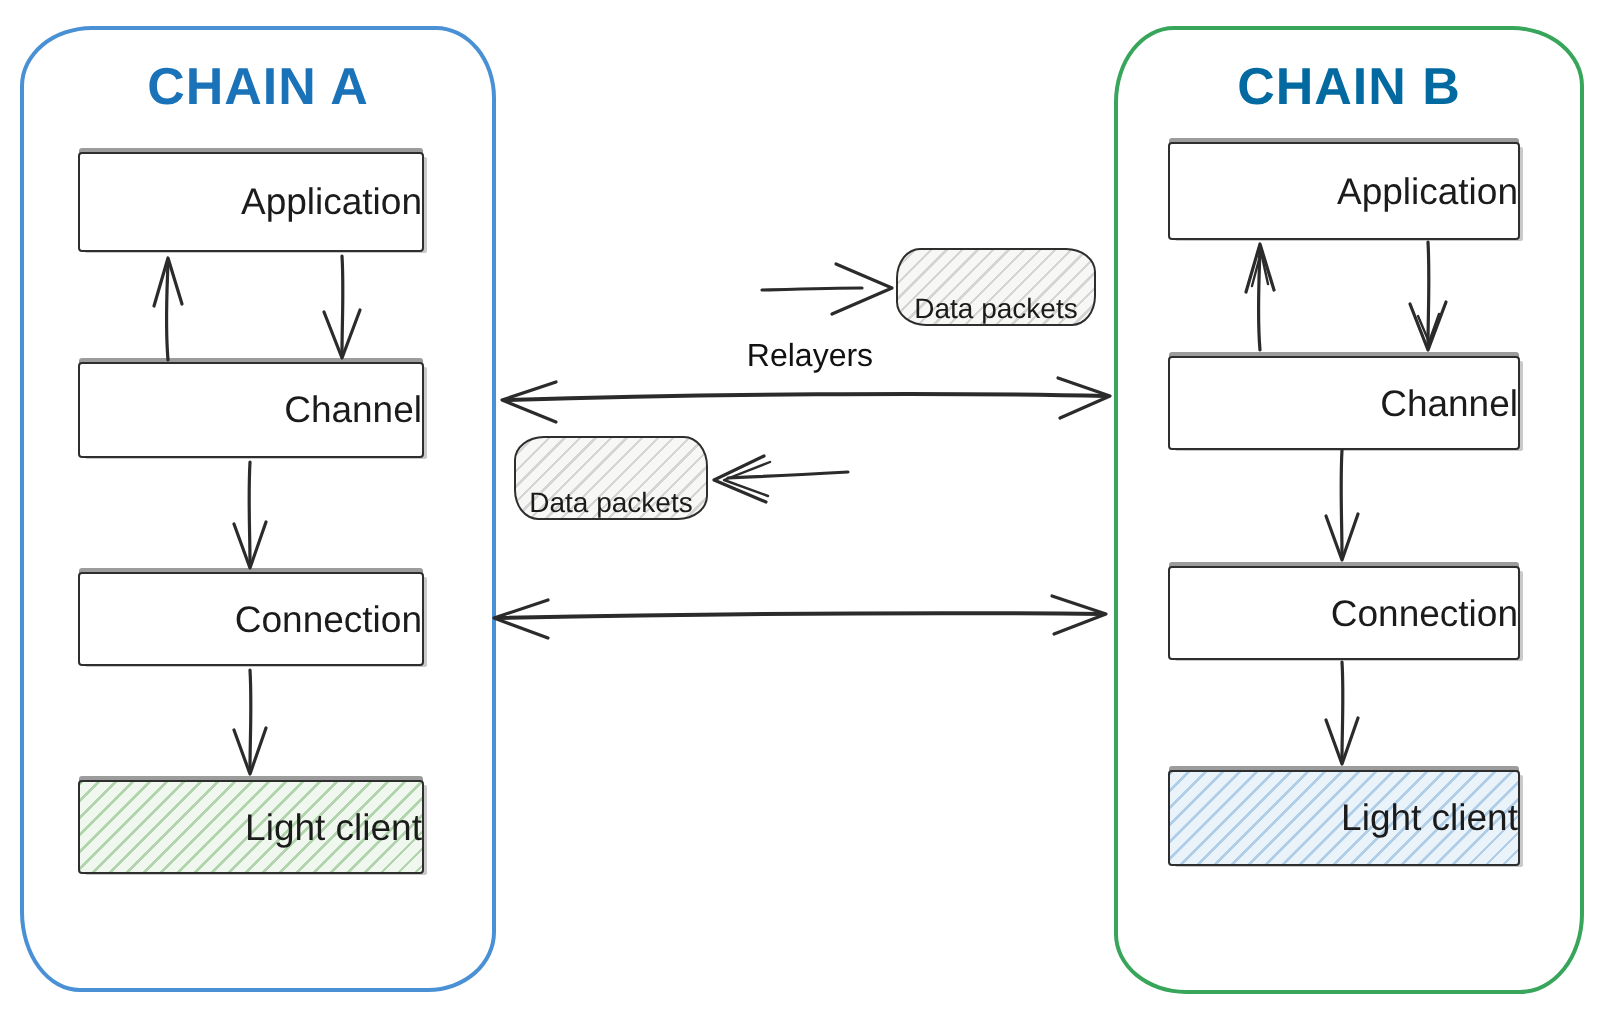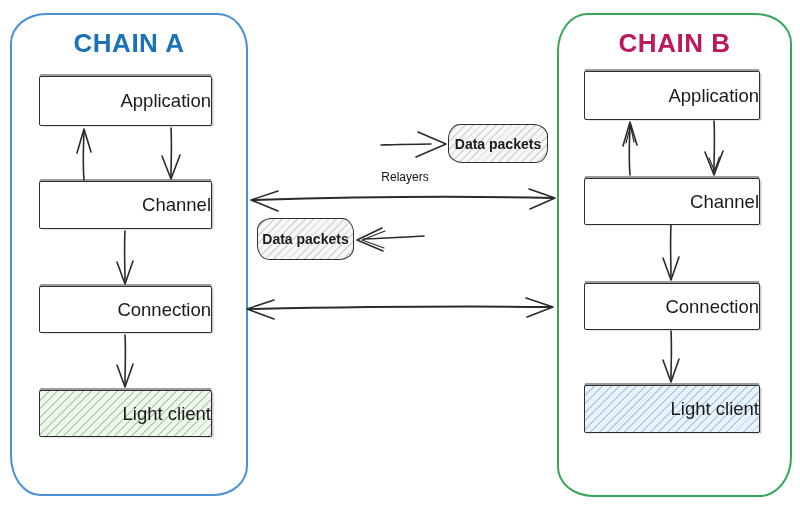--- a/index.html
+++ b/index.html
@@ -31,21 +31,21 @@
   }
   .chain-title {
     position: absolute;
     top: 13px; left: 0; width: 100%;
     text-align: center;
     font-size: 26px;
     font-weight: bold;
     letter-spacing: 0.5px;
   }
   #chain-a .chain-title { color: #1a73b8; }
-  #chain-b .chain-title { color: #be185d; }
+  #chain-b .chain-title { color: #0369a1; }
 
   
   .node {
     position: absolute;
     box-sizing: border-box;
     display: flex;
     align-items: center;
     justify-content: flex-end;
     background: #ffffff;
     border: 1.7px solid #2e2e2e;
@@ -73,45 +73,44 @@
     background:
       repeating-linear-gradient(135deg, rgba(120,170,215,0.5) 0px, rgba(120,170,215,0.5) 1.3px, transparent 1.3px, transparent 6px),
       #eaf3fa;
   }
 
   
   .data-packets {
     position: absolute;
     box-sizing: border-box;
     display: flex;
-    align-items: center;
+    align-items: flex-end;
     justify-content: center;
     border: 1.7px solid #2e2e2e;
     font-size: 14px;
     color: #1b1b1b;
     background:
       repeating-linear-gradient(135deg, rgba(125,125,125,0.28) 0px, rgba(125,125,125,0.28) 1.2px, transparent 1.2px, transparent 5.5px),
       #f7f7f5;
-    font-weight: bold;
   }
   #data-packets-top {
     left: 448px; top: 124px; width: 100px; height: 39px;
     border-radius: 12px 15px 12px 15px / 15px 12px 15px 12px;
   }
   #data-packets-bottom {
     left: 257px; top: 218px; width: 97px; height: 42px;
     border-radius: 15px 12px 15px 12px / 12px 15px 12px 15px;
   }
 
   
   #relayers-label {
     position: absolute;
     left: 340px; top: 170px; width: 130px;
     text-align: center;
-    font-size: 12px;
+    font-size: 16px;
     color: #111111;
   }
 
   
   #arrows {
     position: absolute;
     left: 0; top: 0;
     width: 800px; height: 511px;
     pointer-events: none;
   }

